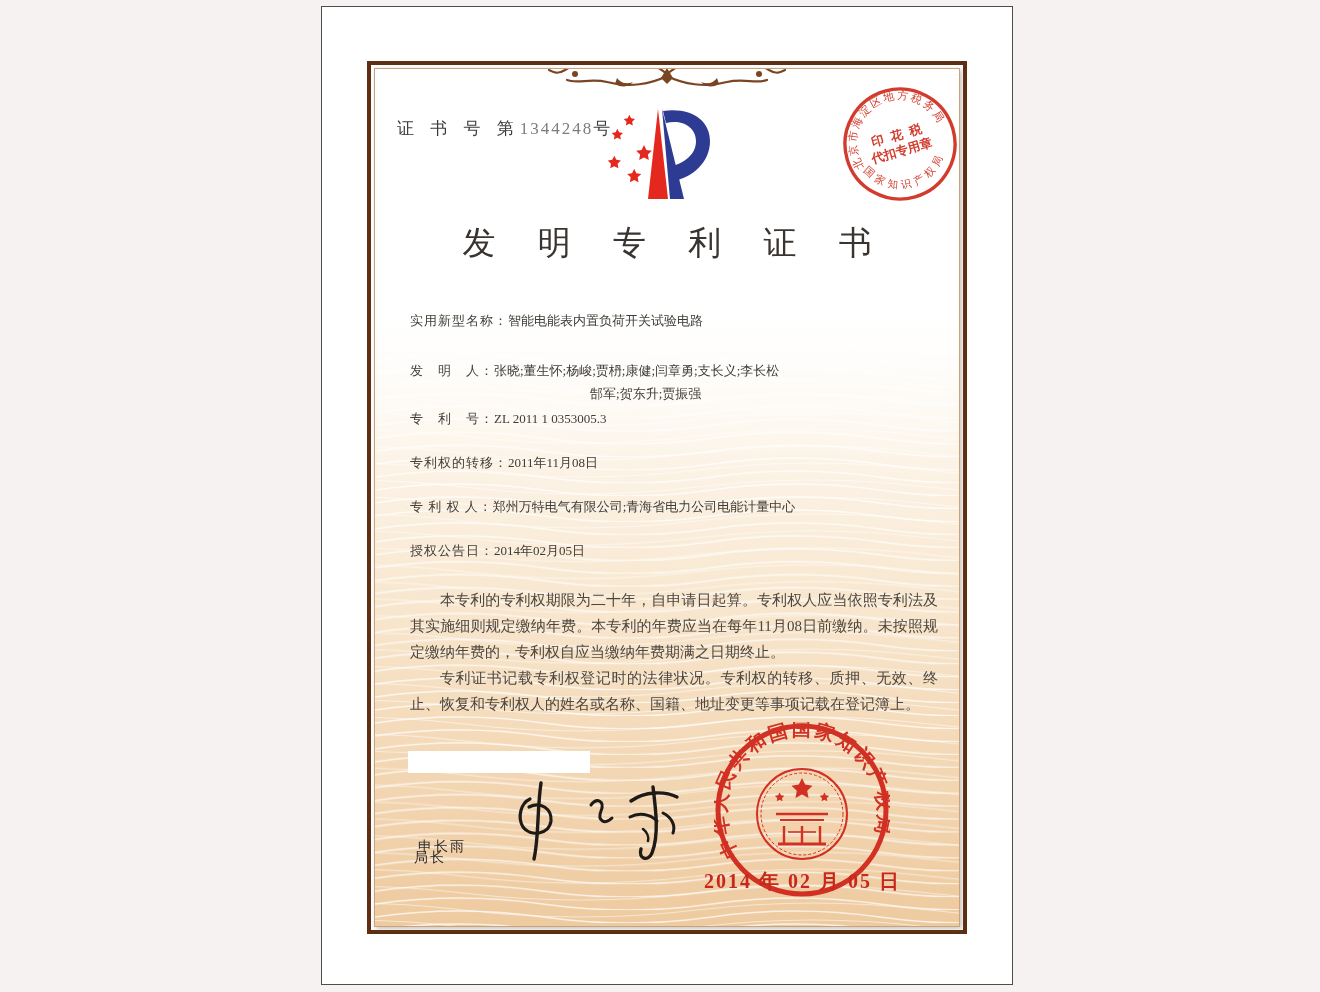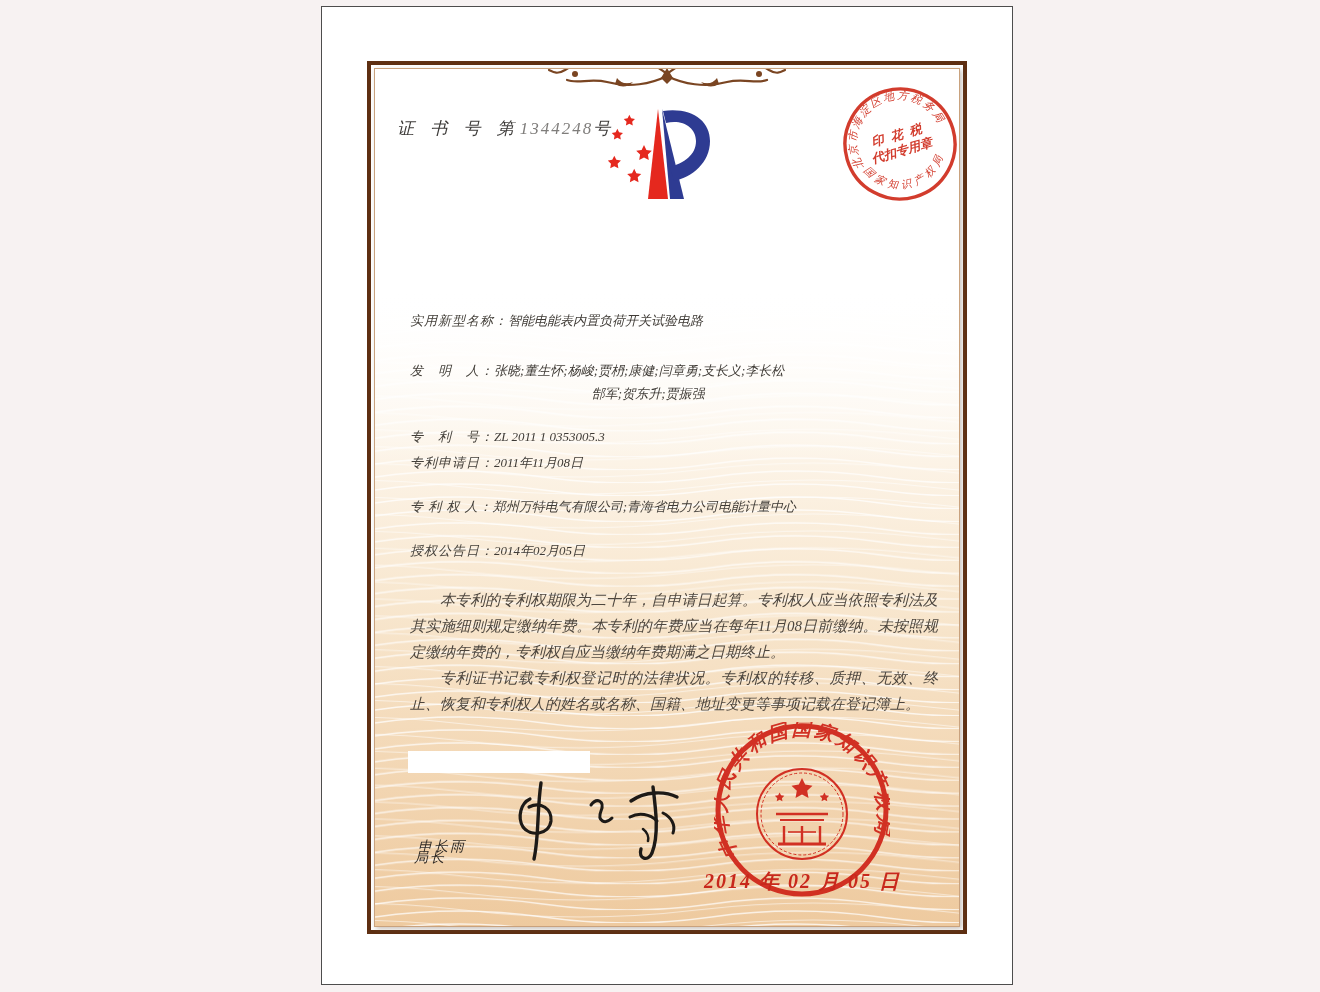--- a/index.html
+++ b/index.html
@@ -7,21 +7,21 @@
     width:1320px;height:992px;position:relative;overflow:hidden;
     background:#f7f2f2;
     font-family:"Liberation Serif","DejaVu Serif",serif;
   }
   .paper{
     position:absolute;left:321px;top:6px;width:692px;height:979px;
     background:#ffffff;border:1px solid #4d4d4d;box-sizing:border-box;
   }
   .border-box{
     position:absolute;left:45px;top:54px;width:600px;height:873px;
-    box-sizing:border-box;border:4px solid #5e2f12;padding:3px;background:#fff;font-style:italic;
+    box-sizing:border-box;border:4px solid #5e2f12;padding:3px;background:#fff;
   }
   .panel{
     position:relative;width:100%;height:100%;box-sizing:border-box;
     border:1px solid #c9a27e;
     background:linear-gradient(180deg,#ffffff 0%,#ffffff 26%,#fdf6ec 42%,#f8e7cf 62%,#f2d5b1 84%,#eeca9f 100%);
     box-shadow:2px 2px 5px rgba(110,95,80,.38);
     overflow:hidden;
   }
   .waves{position:absolute;left:0;top:0;width:100%;height:100%;}
   .fade-top{
@@ -53,21 +53,21 @@
   }
 
   .fields{position:absolute;left:35px;top:0;width:540px;}
   .frow{position:absolute;left:0;white-space:nowrap;font-size:13px;color:#44403a;}
   .frow .lab{letter-spacing:1px;}
   .frow .val{color:#3f3b36;}
   .frow-name{top:243px;}
   .frow-inv{top:290px;}
   .frow-inv .inv2{display:block;margin-left:102px;line-height:23px;text-align:center;}
   .frow-inv .inv1{line-height:23px;margin-top:32px;}
-  .frow-pat{top:359px;}
+  .frow-pat{top:341px;}
   .frow-fil{top:385px;}
   .frow-own{top:429px;}
   .frow-grant{top:473px;}
 
   .paras{
     position:absolute;left:35px;top:518px;width:528px;
     font-size:15px;line-height:26px;color:#4d463e;text-align:justify;
   }
   .paras p{margin:0;text-indent:2em;}
   .barcode-wrap{position:absolute;left:33px;top:682px;width:182px;height:22px;background:#fff;}
@@ -163,34 +163,35 @@
               <textPath href="#tsTop" startOffset="2">北京市海淀区地方税务局</textPath>
             </text>
             <text font-size="10.5" letter-spacing="4">
               <textPath href="#tsBot" startOffset="18">国家知识产权局</textPath>
             </text>
             <text x="61" y="56" text-anchor="middle" font-size="12.5" font-weight="bold" letter-spacing="2">印 花 税</text>
             <text x="61" y="72" text-anchor="middle" font-size="12.5" font-weight="bold">代扣专用章</text>
           </g>
         </svg>
 
+        <div class="title">发 明 专 利 证 书</div>
 
         <div class="fields">
           <div class="frow frow-name">
             <span class="lab">实用新型名称：</span><span class="val">智能电能表内置负荷开关试验电路</span>
           </div>
           <div class="frow frow-inv">
             <span class="inv1"><span class="lab">发　明　人：</span><span class="val">张晓;董生怀;杨峻;贾枬;康健;闫章勇;支长义;李长松</span></span>
             <span class="val inv2">郜军;贺东升;贾振强</span>
           </div>
           <div class="frow frow-pat">
             <span class="lab">专　利　号：</span><span class="val">ZL  2011  1  0353005.3</span>
           </div>
           <div class="frow frow-fil">
-            <span class="lab">专利申请日：</span><span class="val">2011年11月08日</span>
+            <span class="lab">专利权的转移：</span><span class="val">2011年11月08日</span>
           </div>
           <div class="frow frow-own">
             <span class="lab">专 利 权 人：</span><span class="val">郑州万特电气有限公司;青海省电力公司电能计量中心</span>
           </div>
           <div class="frow frow-grant">
             <span class="lab">授权公告日：</span><span class="val">2014年02月05日</span>
           </div>
         </div>
 
         <div class="paras">

